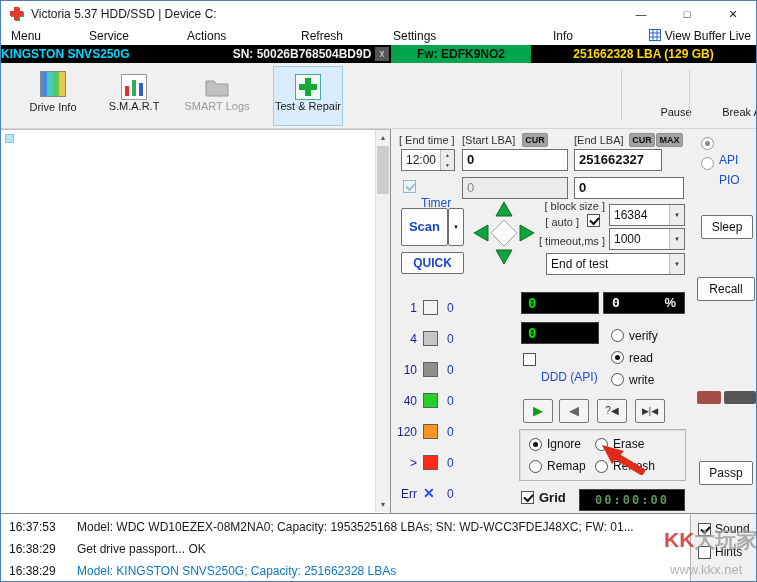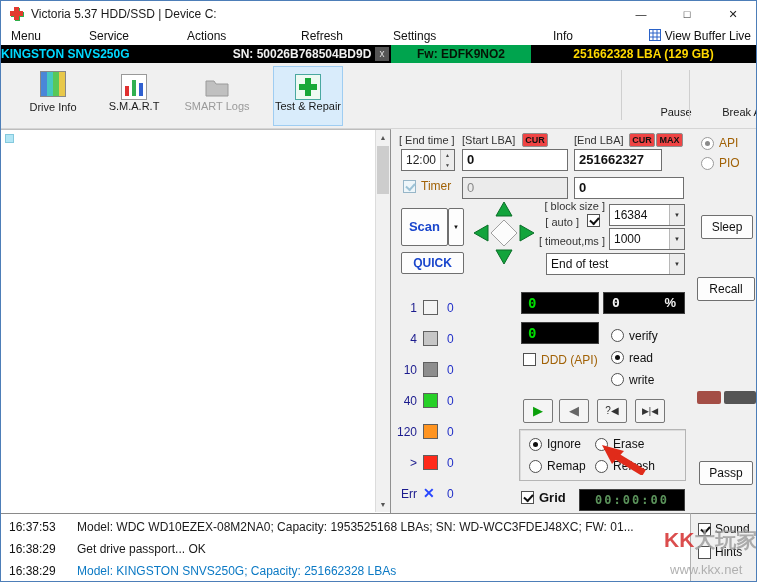--- a/index.html
+++ b/index.html
@@ -54,21 +54,21 @@
                  background:#b2e6f5; border:1px solid #84c9dd; }
   #vscroll { position:absolute; right:0; top:0; width:15px; height:382px; background:#f1f1f1;
              border-left:1px solid #dcdcdc; }
   .scroll-btn { position:absolute; left:0; width:14px; height:15px; font-size:7px; color:#555;
                 text-align:center; line-height:15px; cursor:pointer; }
   #scroll-thumb { position:absolute; left:1px; top:16px; width:12px; height:48px; background:#cdcdcd; }
 
   
   #panel { position:absolute; left:390px; top:128px; width:296px; height:384px; background:#f0f0f0; }
   .label { position:absolute; font-size:11px; color:#333; white-space:nowrap; }
-  .minibtn { position:absolute; height:14px; background:#ef4444; border:1px solid #909090; border-radius:2px;
+  .minibtn { position:absolute; height:14px; background:#a3a3a3; border:1px solid #909090; border-radius:2px;
              font-size:9px; font-weight:bold; line-height:12px; text-align:center; cursor:pointer; }
   .input { position:absolute; background:#fff; border:1px solid #6f6f6f; font-weight:bold; font-size:13px;
            line-height:20px; padding-left:4px; cursor:text; }
   .input.disabled { background:#ebebeb; color:#8a8a8a; font-weight:normal; cursor:default; }
   .btn { position:absolute; background:#fdfdfd; border:1px solid #6f6f6f; border-radius:2px;
          text-align:center; cursor:pointer; }
   .blue-btn { color:#1a46cc; font-weight:bold; }
   .combo { position:absolute; background:#fff; border:1px solid #6f6f6f; font-size:12px;
            line-height:20px; padding-left:4px; cursor:pointer; white-space:nowrap; }
   .combo .arrow { position:absolute; right:0; top:0; width:15px; height:100%; background:#ececec;
@@ -85,21 +85,21 @@
                           border-radius:50%; background:#101010; }
   .radio.disabled { border-color:#9a9a9a; }
   .radio.disabled.checked::after { background:#8a8a8a; }
   .checkbox { position:absolute; width:13px; height:13px; border:1px solid #505050; background:#fff; cursor:pointer; }
   .checkbox.checked::after { content:""; position:absolute; left:2px; top:2px; width:7px; height:4px;
                              border-left:2px solid #101010; border-bottom:2px solid #101010; transform:rotate(-48deg); }
   .checkbox.pale { border-color:#97b6c8; background:#eef6fa; }
   .checkbox.pale::after { content:""; position:absolute; left:2px; top:2px; width:7px; height:4px;
                           border-left:2px solid #9cc2d6; border-bottom:2px solid #9cc2d6; transform:rotate(-48deg); }
   .rlabel { position:absolute; font-size:12px; color:#111; white-space:nowrap; }
-  .rlabel.gray { color:#a16207; }
+  .rlabel.gray { color:#1d4ed8;margin-top:17px; }
 
   .sp-label { position:absolute; left:2px; width:24px; text-align:right; font-size:12px; color:#1b1b8e; }
   .sp-box { position:absolute; left:32px; width:15px; height:15px; border:1px solid #606060; }
   .sp-count { position:absolute; left:56px; font-size:12px; color:#2230c8; }
   .sp-err { position:absolute; left:32px; font-size:14px; font-weight:bold; line-height:15px; }
 
   .lcd { position:absolute; background:#000; border:1px solid #404040;
          font-family:"DejaVu Sans Mono",monospace; font-weight:bold; }
   .lcd.green { color:#00dd00; font-size:14px; line-height:20px; padding-left:6px; }
   .lcd.pct { color:#f2f2f2; font-size:13px; line-height:20px; }

